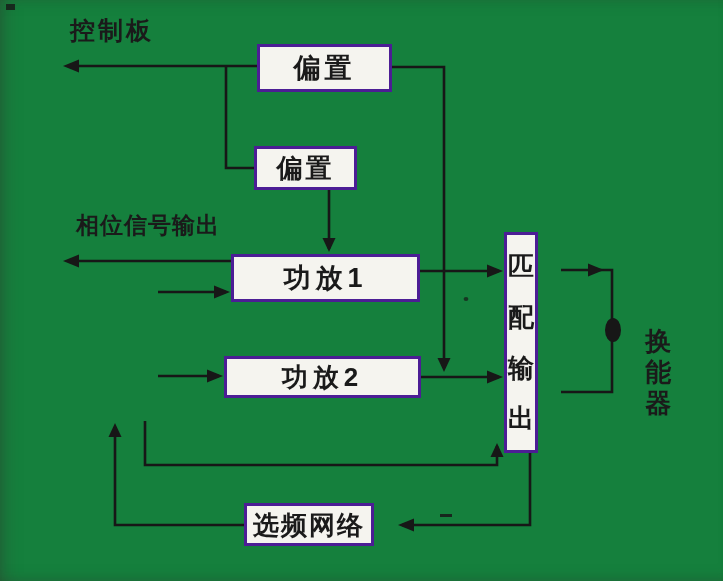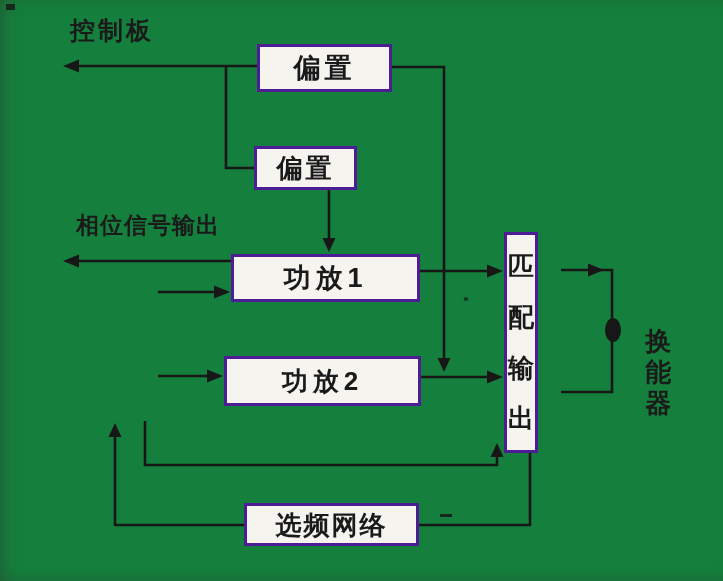--- a/index.html
+++ b/index.html
@@ -25,26 +25,26 @@
   }
   .vbox { white-space:normal; }
   .vtext { width:1.25em; word-break:break-all; text-align:center; }
 
   .label { position:absolute; }
 
   
   #box-bias1 { left:257px; top:44px;  width:135px; height:48px; font-size:27px; letter-spacing:4px; }
   #box-bias2 { left:254px; top:146px; width:103px; height:44px; font-size:26px; letter-spacing:3px; }
   #box-amp1  { left:231px; top:254px; width:189px; height:48px; font-size:27px; letter-spacing:5px; }
-  #box-amp2  { left:224px; top:356px; width:197px; height:50px; font-size:26px; letter-spacing:5px; }
+  #box-amp2  { left:224px; top:356px; width:197px; height:42px; font-size:26px; letter-spacing:5px; }
   #box-phase { left:104px; top:286px; width:54px;  height:135px; font-size:26px; }
   #box-phase .vtext { line-height:2.5; }
   #box-match { left:504px; top:221px; width:34px;  height:221px; font-size:26px;margin-top:11px; }
   #box-match .vtext { line-height:1.95; }
-  #box-freq  { left:244px; top:503px; width:175px; height:43px; font-size:26px; letter-spacing:2px; }
+  #box-freq  { left:244px; top:503px; width:130px; height:43px; font-size:26px; letter-spacing:2px; }
 
   
   #label-control    { left:70px;  top:14px;  font-size:25px; letter-spacing:3px; }
   #label-phase-out  { left:52px;  top:210px; font-size:23px; letter-spacing:1px;margin-left:24px; }
   #label-transducer { left:642px; top:282px; font-size:26px;margin-top:44px; }
   #label-transducer .vtext { line-height:1.2; }
 </style>
 </head>
 <body>
 

